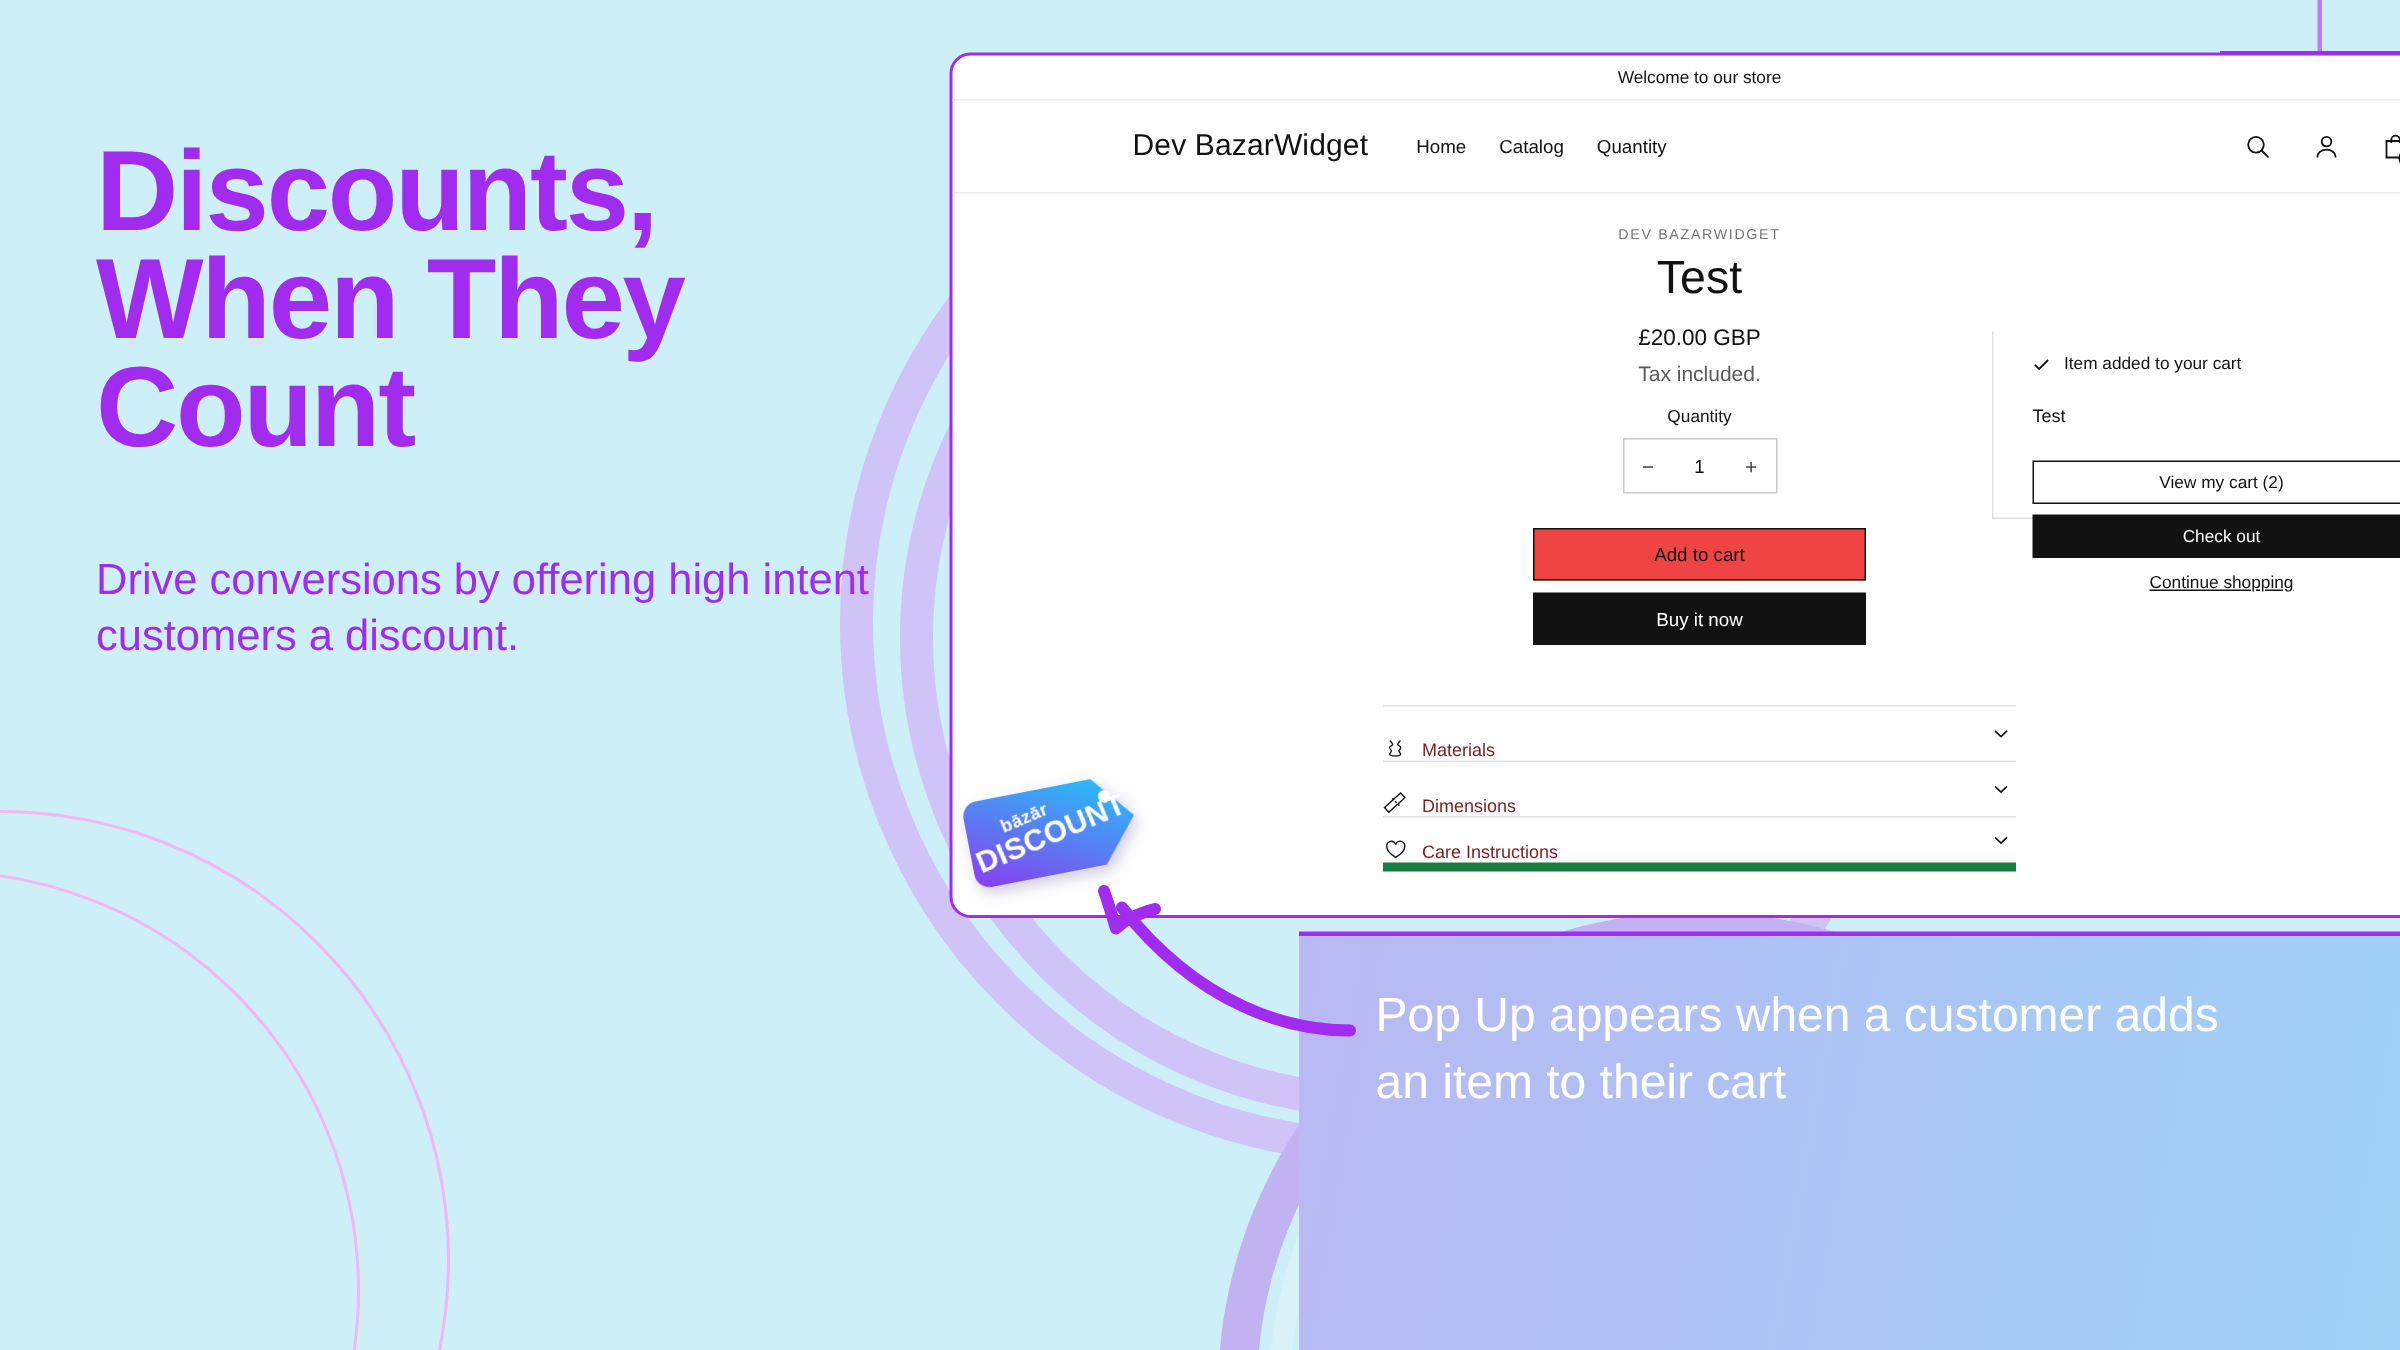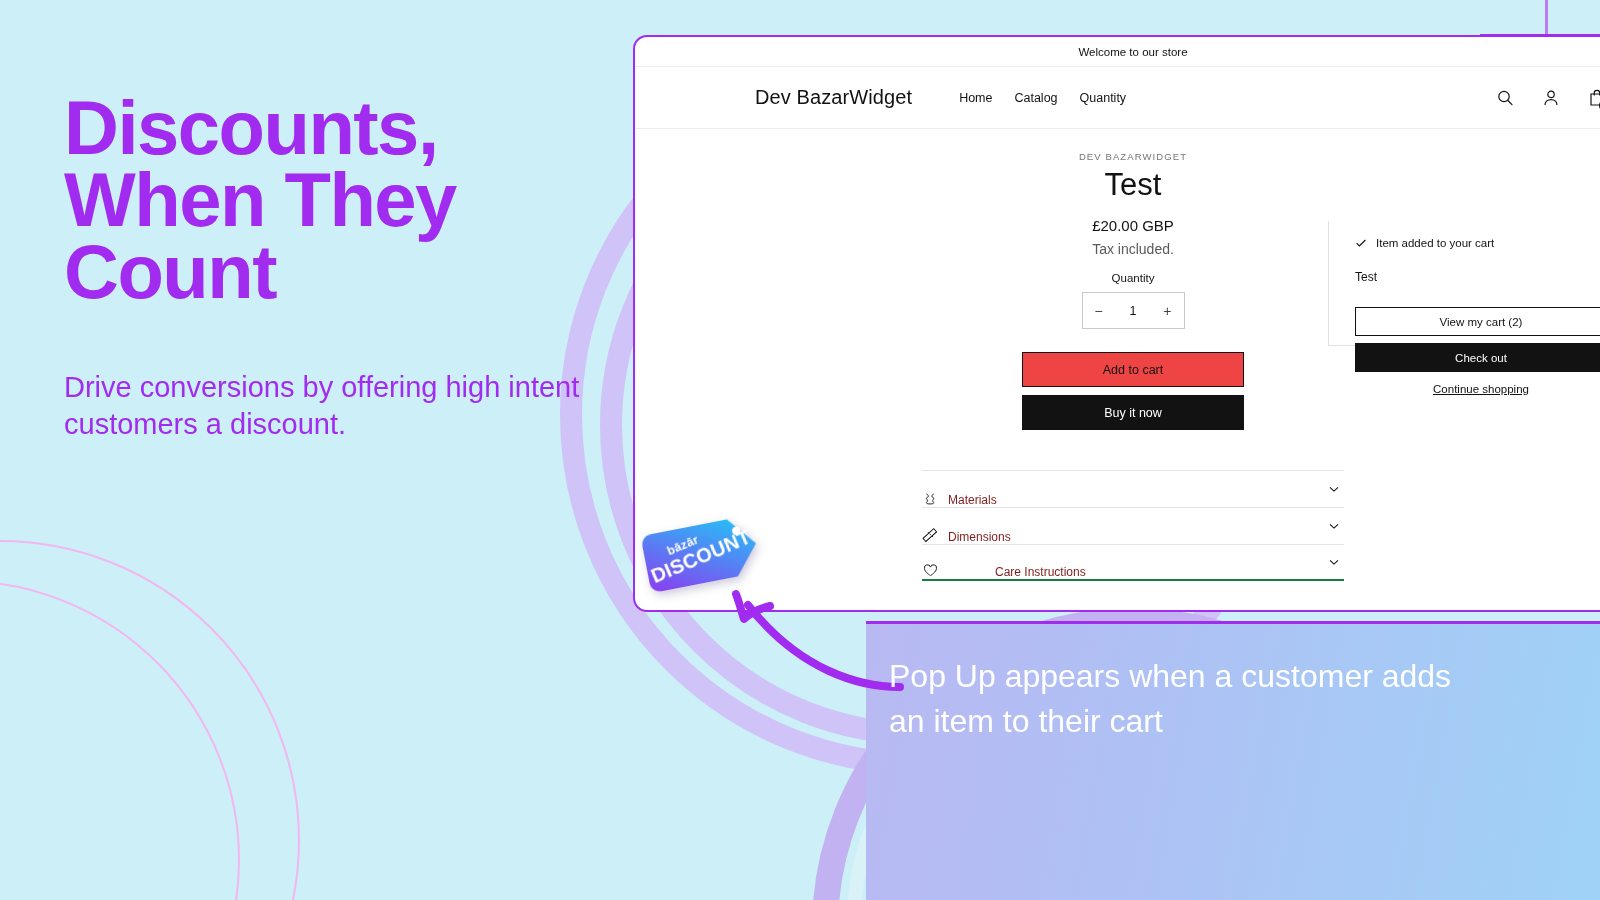--- a/index.html
+++ b/index.html
@@ -115,21 +115,21 @@
     height:62px;
     display:flex; align-items:center;
     padding:0 24px 0 120px;
     border-bottom:1px solid #ececec;
     position:relative;
   }
   .brand {
     font-size:20px; color:#121212; font-weight:normal;
     letter-spacing:0.1px;
   }
-  .main-nav { display:flex; gap:22px; margin-left:47px; }
+  .main-nav { display:flex; gap:22px; margin-left:32px; }
   .main-nav a {
     font-size:12.5px; color:#121212; text-decoration:none;
   }
   .header-icons {
     position:absolute; right:24px; top:50%;
     transform:translateY(-50%);
     display:flex; align-items:center; gap:26px;
   }
   .icon-btn { width:20px; height:20px; display:block; position:relative; }
   .cart-badge {
@@ -206,21 +206,21 @@
     margin:40px auto 0;
   }
   .acc-row {
     height:37px;
     display:flex; align-items:flex-end;
     border-top:1px solid #e4e4e4;
     font-size:12px; color:#7f1d1d;
     cursor:pointer;
     position:relative;
   }
-  .acc-row:last-child { border-bottom:2px solid #15803d;gap:47px; }
+  .acc-row:last-child { border-bottom:6px solid #15803d; }
   .acc-icon { width:17px; height:17px; margin-right:9px; flex:none; }
   .acc-chev {
     position:absolute; right:4px; top:50%;
     transform:translateY(-50%);
     width:12px; height:12px;
   }
 
   
   .cart-drawer {
     position:absolute;
@@ -298,21 +298,21 @@
   .annot-arrow {
     position:absolute;
     left:690px; top:575px;
     width:230px; height:120px;
     z-index:25;
   }
 
   
   .annot-text {
     position:absolute;
-    left:889px; top:654px;
+    left:917px; top:654px;
     width:600px;
     color:#ffffff;
     font-size:32px;
     line-height:1.42;
     z-index:26;
   }
 </style>
 </head>
 <body>
 

